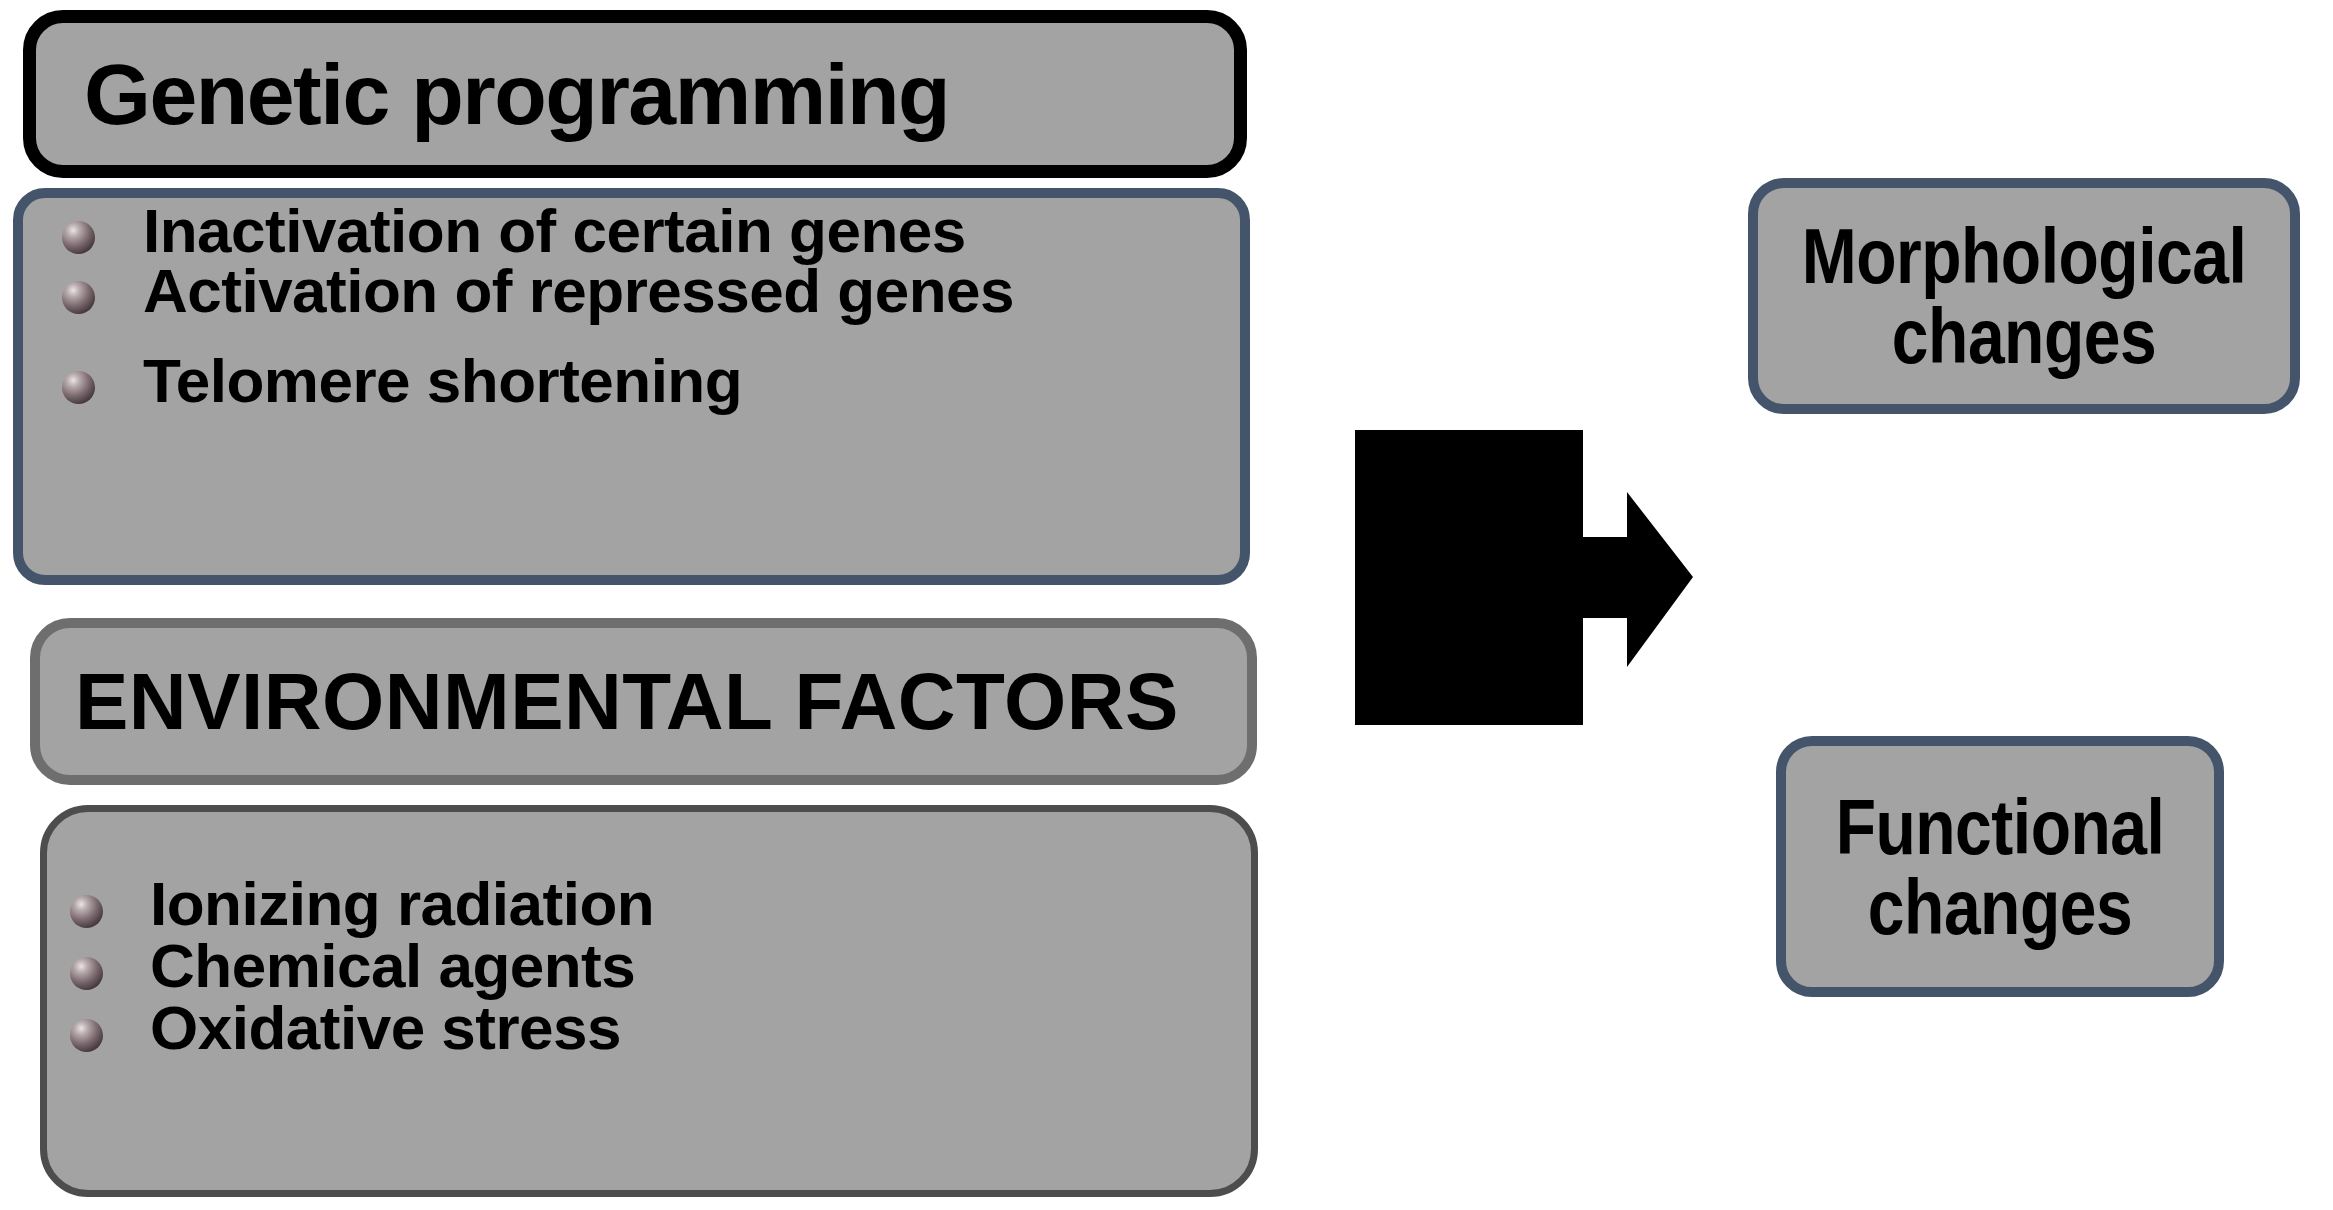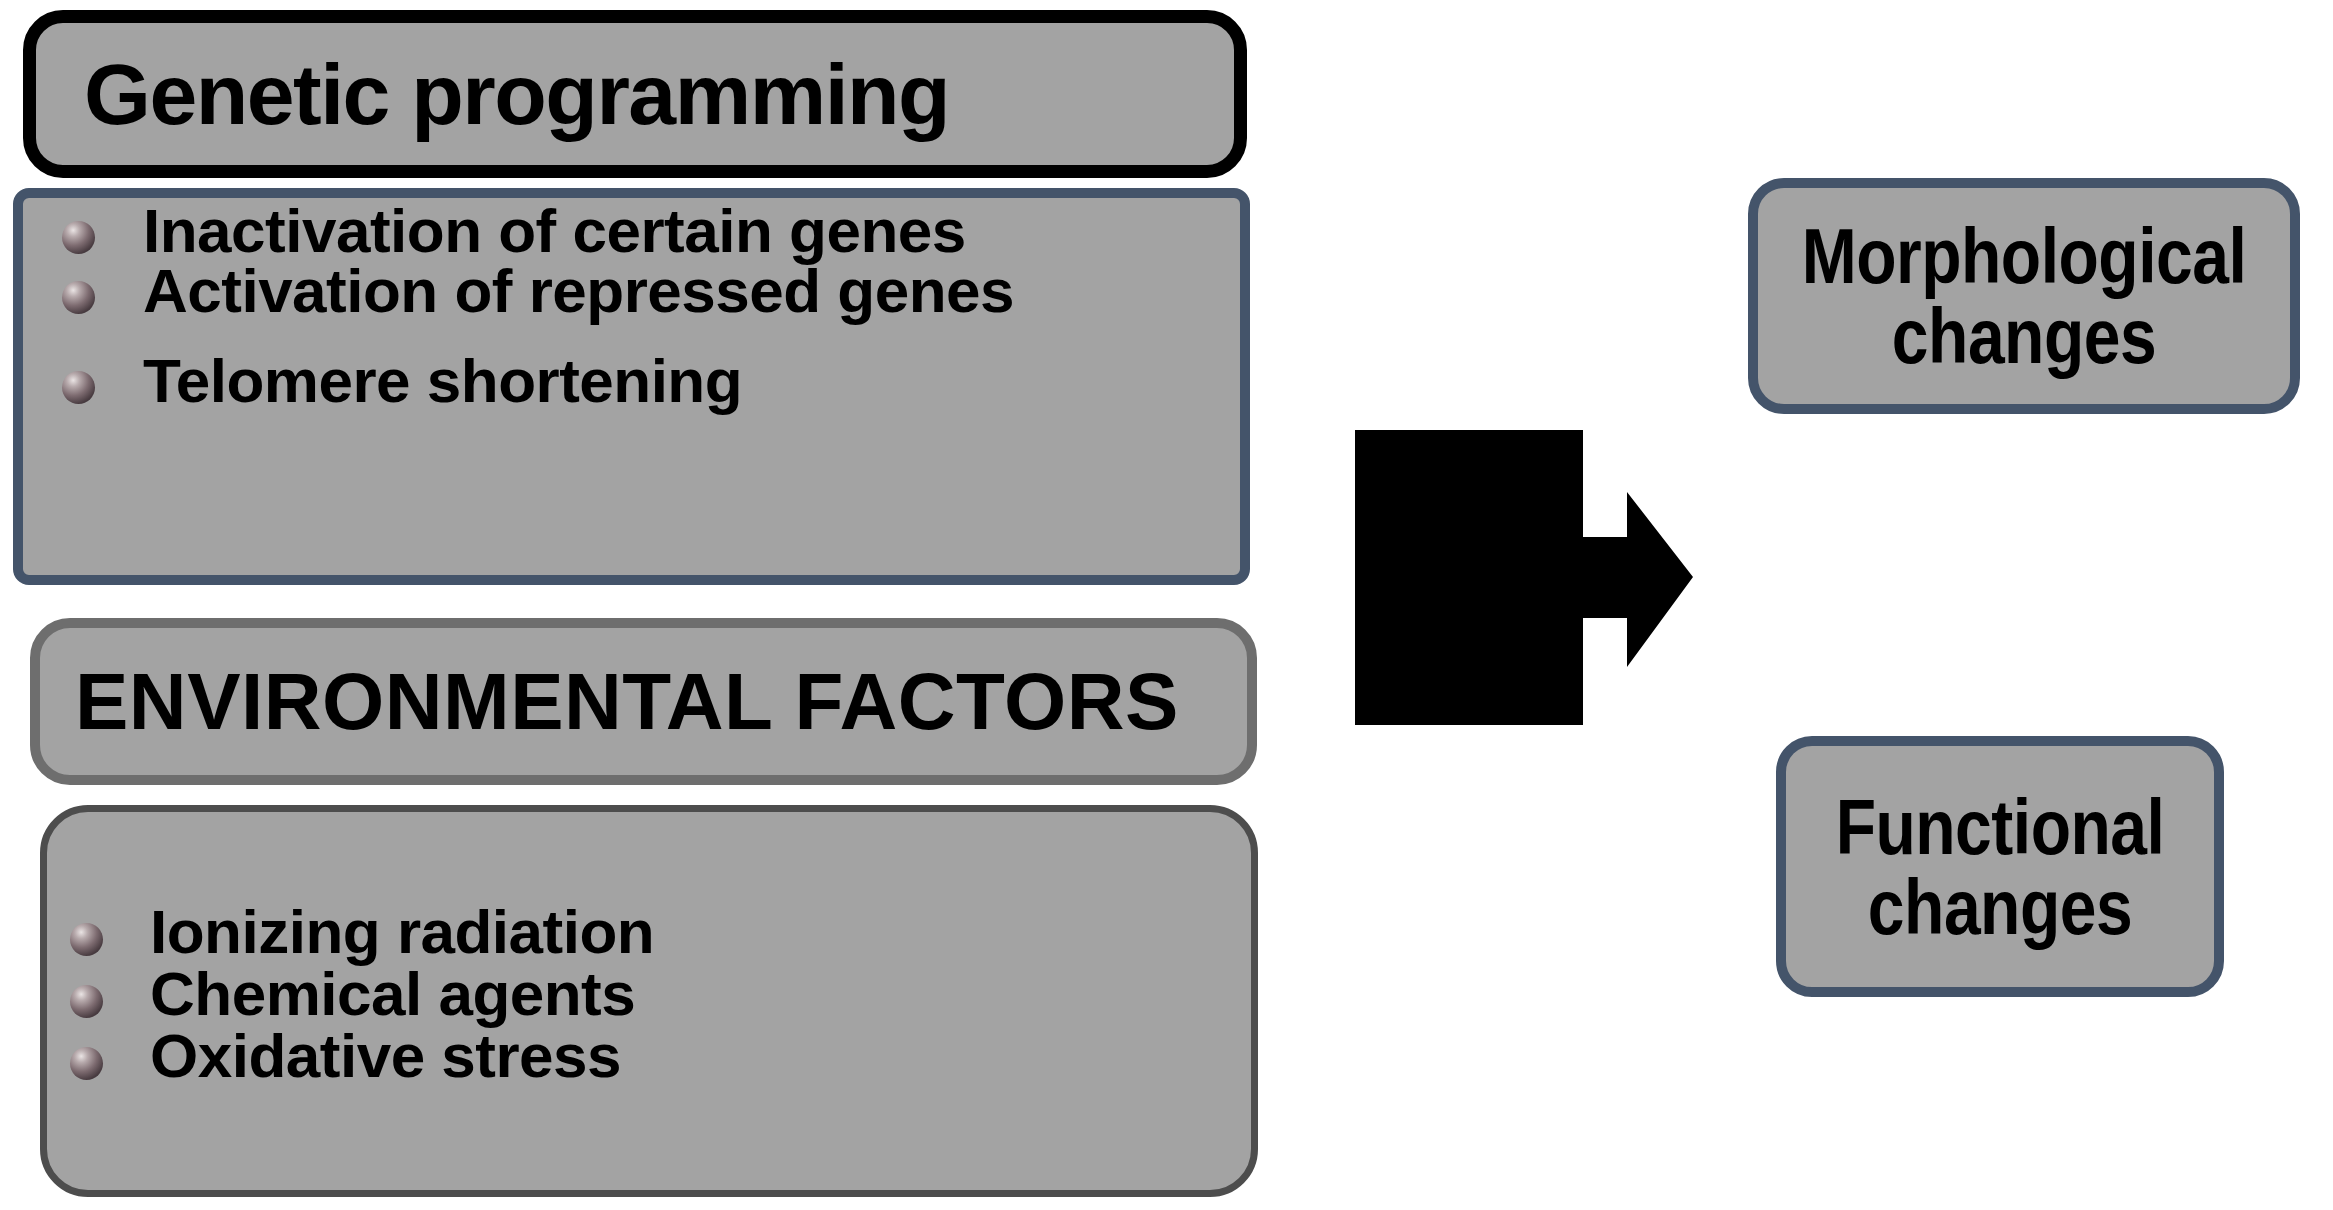--- a/index.html
+++ b/index.html
@@ -36,41 +36,41 @@
     display: flex; align-items: center;
     padding-left: 48px;
     font-size: 86px;
     letter-spacing: -1.5px;
   }
   
   .genetic-list-box {
     left: 13px; top: 188px;
     width: 1237px; height: 397px;
     border: 10px solid #44546a;
-    border-radius: 16px;
+    border-radius: 32px;
     padding: 3px 20px 0 39px;
   }
   
   .env-title-box {
     left: 30px; top: 618px;
     width: 1227px; height: 167px;
     border: 10px solid #6e6e6e;
     border-radius: 40px;
     display: flex; align-items: center;
     padding-left: 35px;
     font-size: 80px;
     letter-spacing: 0.5px;
   }
   
   .env-list-box {
     left: 40px; top: 805px;
     width: 1218px; height: 392px;
     border: 7px solid #4d4d4d;
     border-radius: 48px;
-    padding: 89px 20px 0 23px;
+    padding: 61px 20px 0 23px;
   }
   .bullet-row {
     display: flex;
     align-items: flex-start;
     font-size: 62px;
     letter-spacing: -0.5px;
   }
   .genetic-list-box .bullet-row { line-height: 60px; }
   .env-list-box .bullet-row { line-height: 62px; }
   .bullet-row.spaced { margin-top: 30px; }

